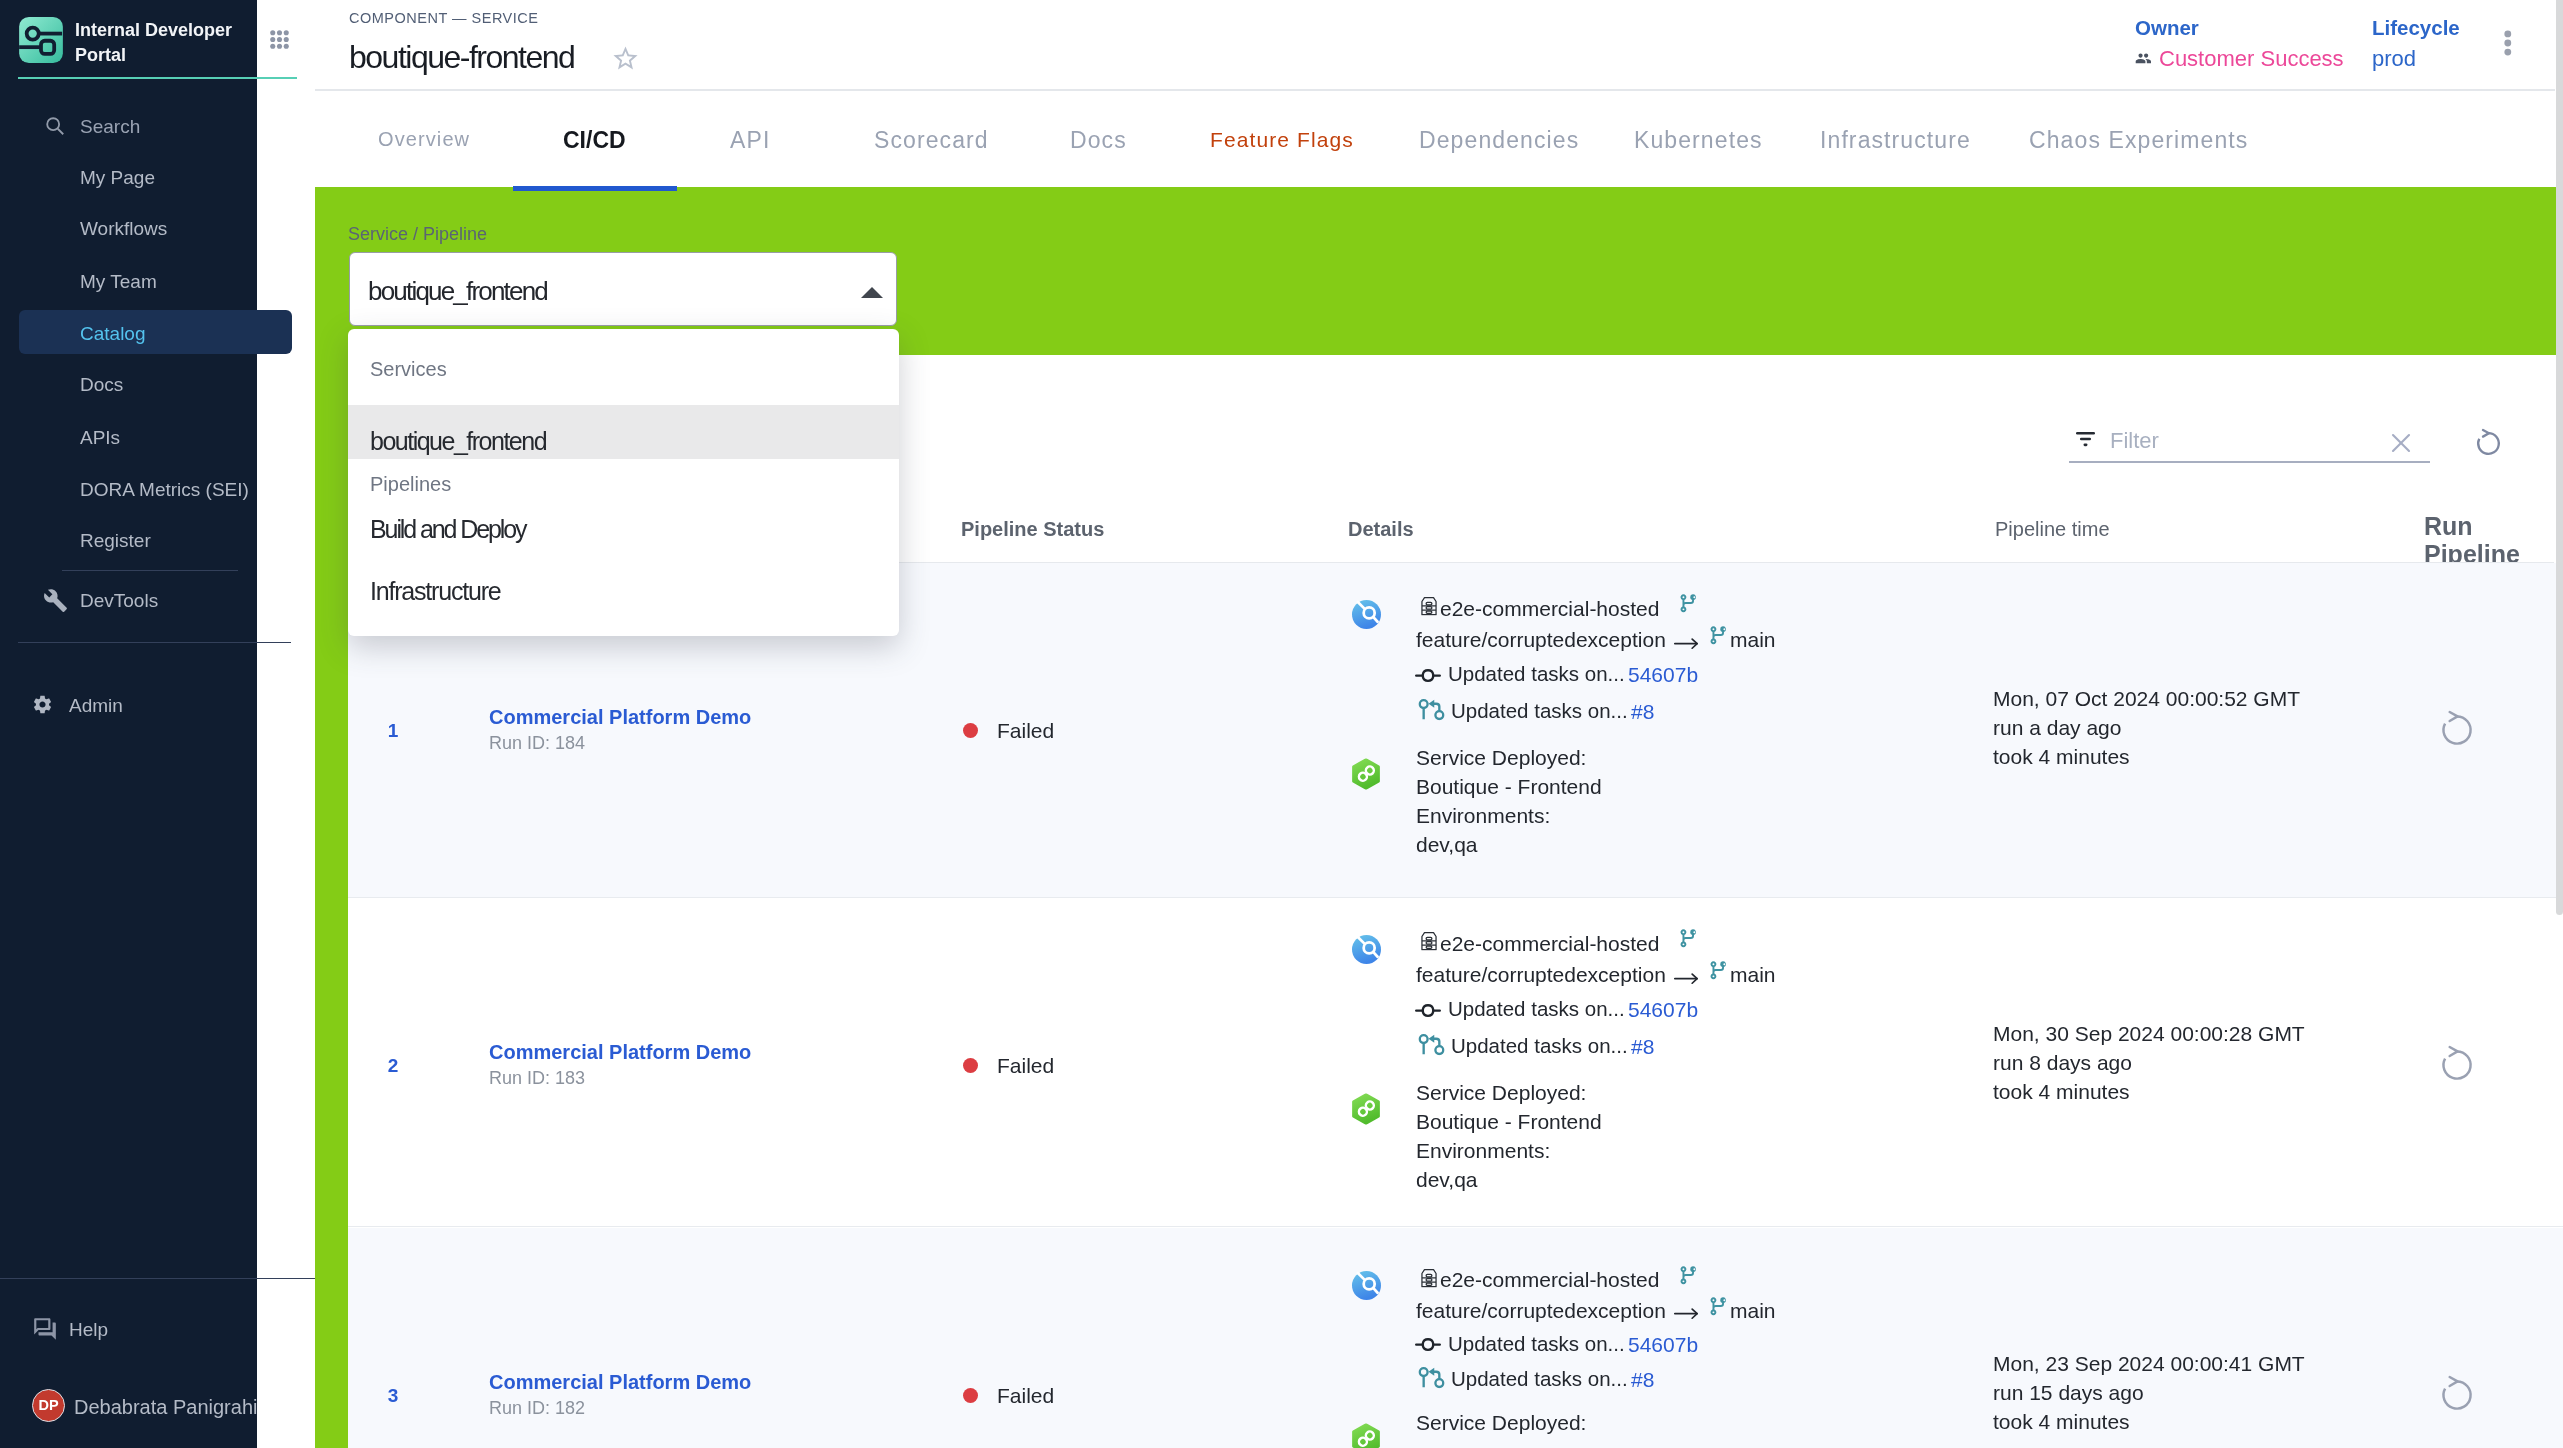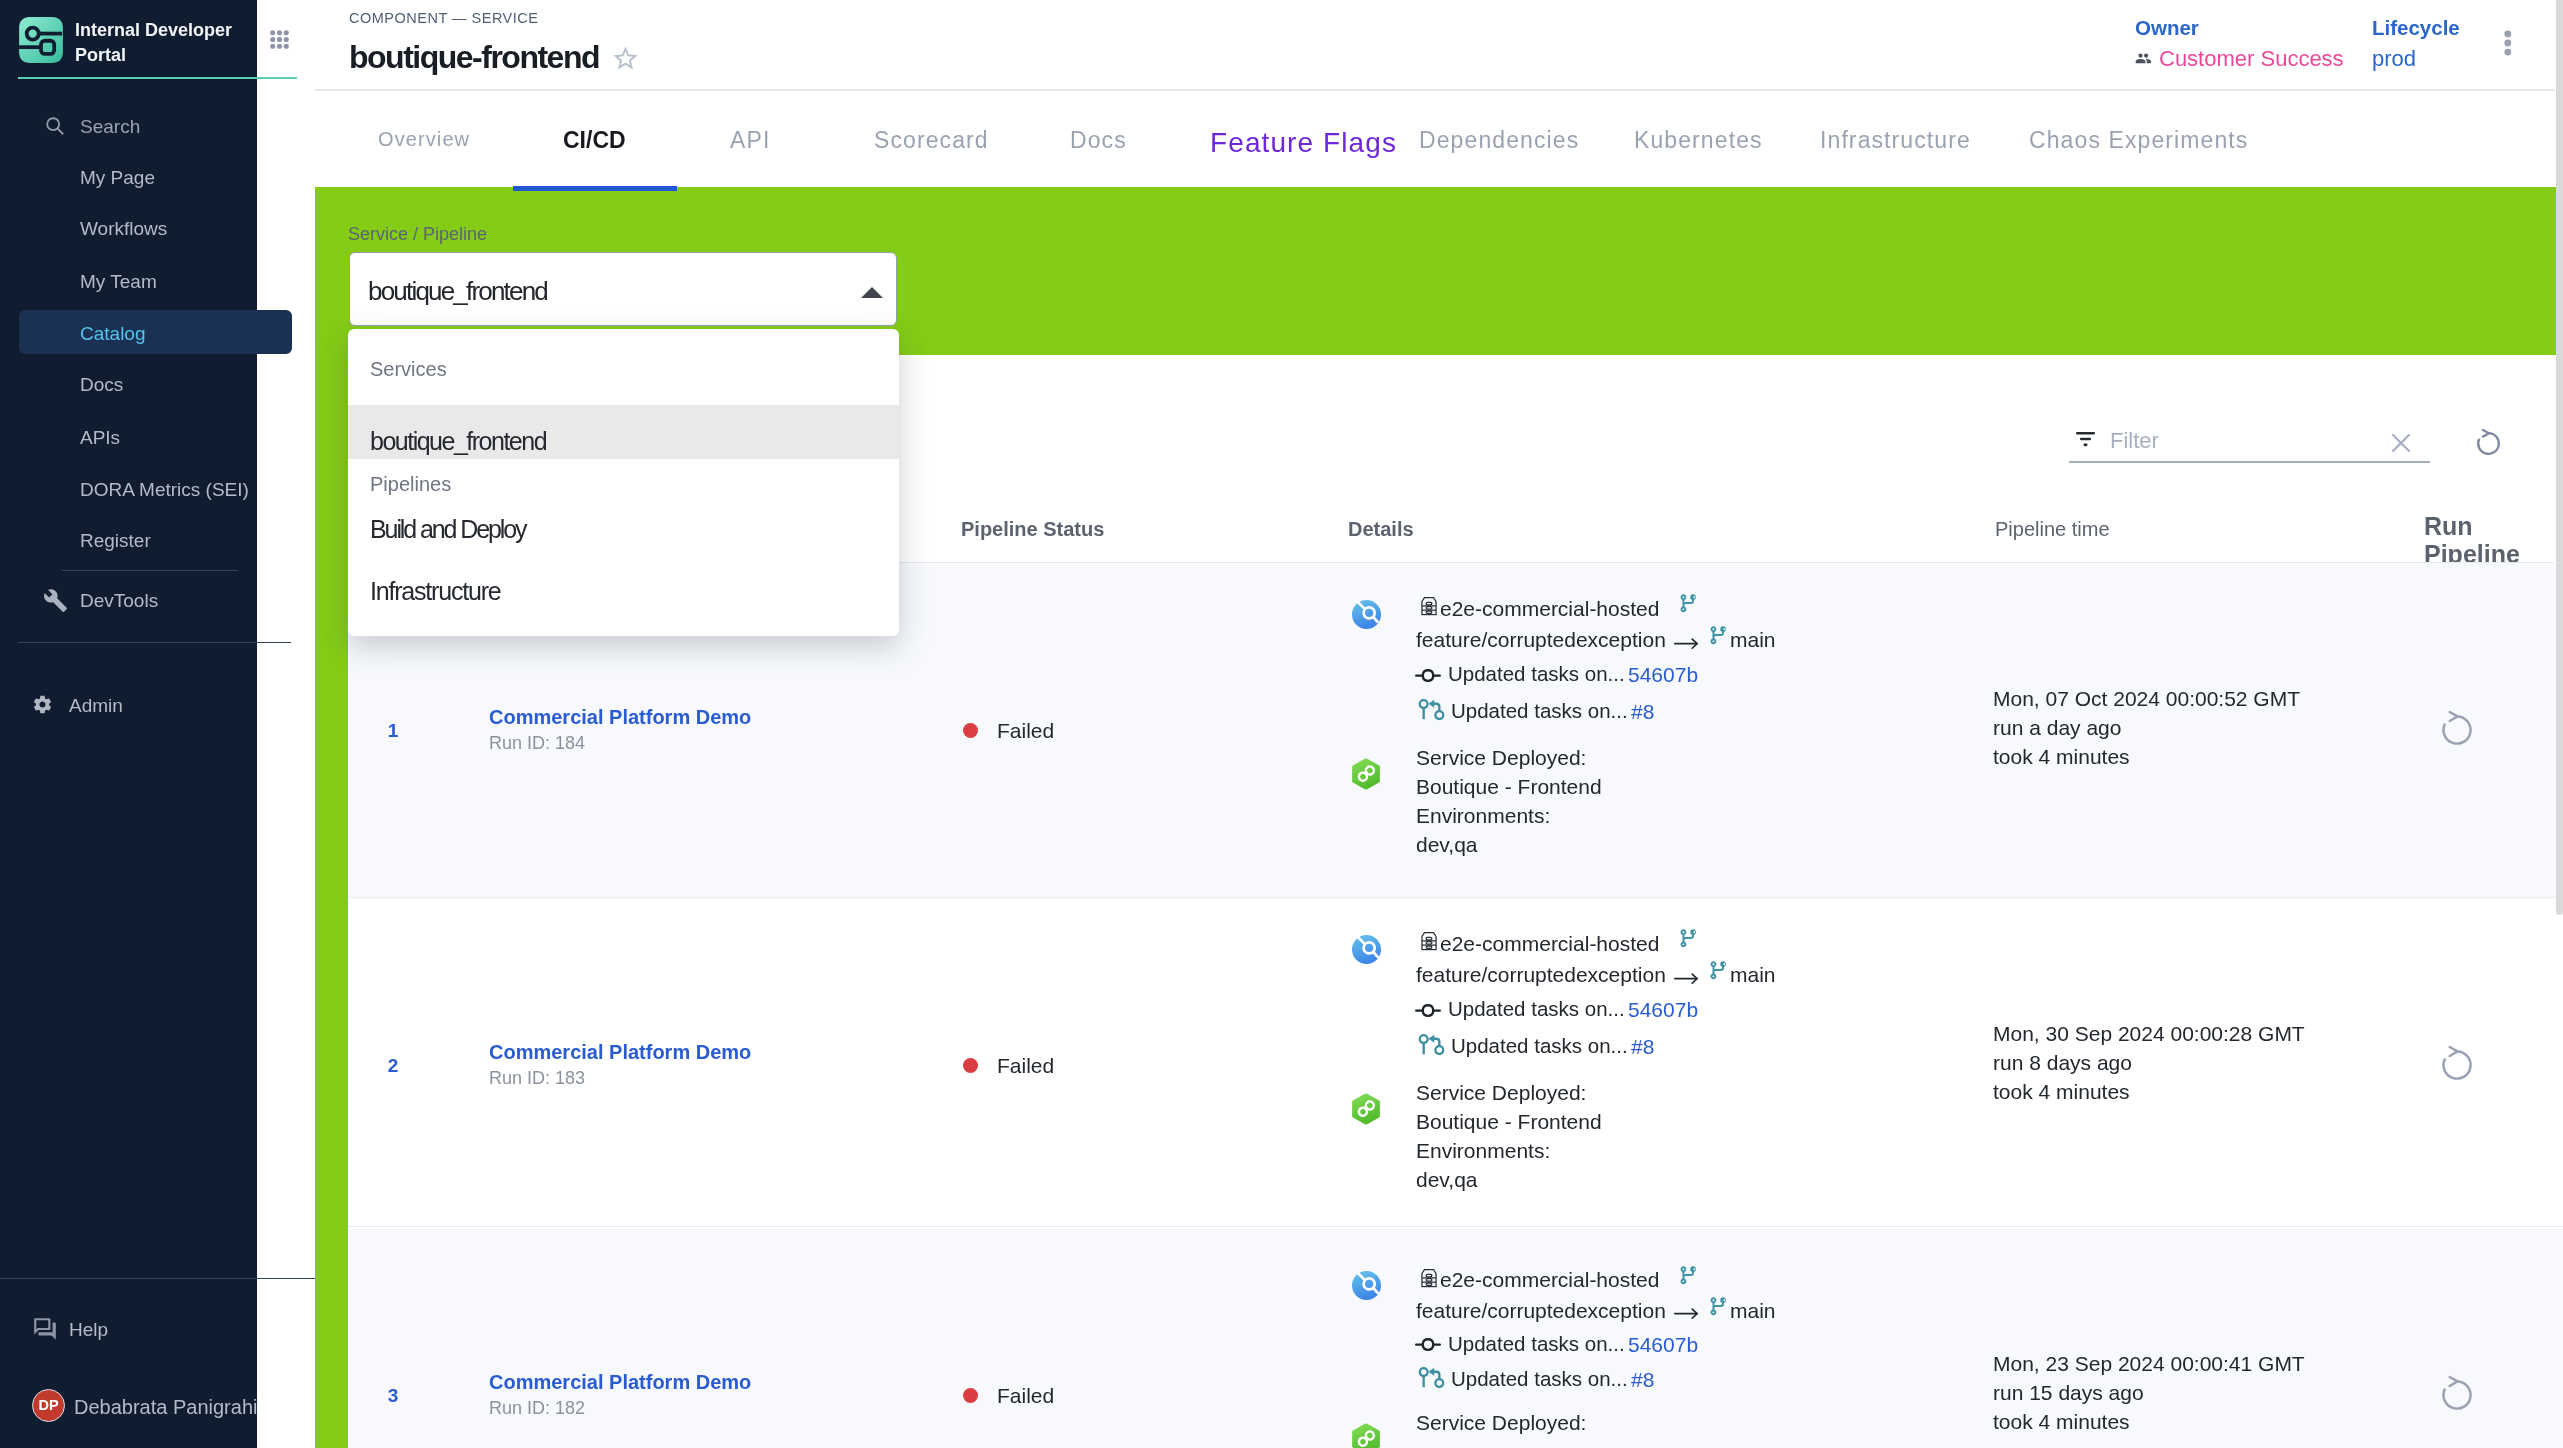--- a/index.html
+++ b/index.html
@@ -162,21 +162,21 @@
     <path d="M15 4v7H5.17L4 12.17V4h11m1-2H3c-.55 0-1 .45-1 1v14l4-4h10c.55 0 1-.45 1-1V3c0-.55-.45-1-1-1zm5 4h-2v9H6v2c0 .55.45 1 1 1h11l4 4V7c0-.55-.45-1-1-1z"></path>
     <text x="8" y="10" font-size="9" font-weight="bold" fill="#101d30" font-family="Liberation Sans">?</text>
   </svg>
   <div class="t navtxt" style="left:69px;top:1329px;transform:translateY(-50%)">Help</div>
   <div class="abs" style="left:32px;top:1389px;width:33px;height:33px;border-radius:50%;background:#c23a2e;border:1.5px solid #dde1e7;color:#fff;font-size:14.5px;font-weight:bold;text-align:center;line-height:30px">DP</div>
   <div class="t navtxt" style="left:74px;top:1407px;transform:translateY(-50%);font-size:20px">Debabrata Panigrahi</div>
 </div>
 
 <div id="header">
   <div class="t" style="left:34px;top:10.7px;font-size:14.5px;letter-spacing:0.5px;color:#515e75">COMPONENT — SERVICE</div>
-  <div class="t" style="left:34px;top:41px;font-size:32px;letter-spacing:-1.5px;font-weight:bold;color:#191d24">boutique-frontend</div>
+  <div class="t" style="left:34px;top:41px;font-size:32px;letter-spacing:-1.5px;font-weight:normal;color:#191d24">boutique-frontend</div>
   <svg class="abs" style="left:296px;top:44px" width="29" height="29" viewBox="0 0 24 24" fill="#b9c0cd">
     <path d="M22 9.24l-7.19-.62L12 2 9.19 8.63 2 9.24l5.46 4.73L5.82 21 12 17.27 18.18 21l-1.63-7.03L22 9.24zM12 15.4l-3.76 2.27 1-4.28-3.32-2.88 4.38-.38L12 6.1l1.71 4.04 4.38.38-3.32 2.88 1 4.28L12 15.4z"></path>
   </svg>
   <div class="t" style="left:1820px;top:18px;font-size:20.5px;font-weight:bold;color:#2c66c9">Owner</div>
   <svg class="abs" style="left:1820px;top:50px" width="16.7" height="16.7" viewBox="0 0 24 24" fill="#4a5260">
     <path d="M16 11c1.66 0 2.99-1.34 2.99-3S17.66 5 16 5c-1.66 0-3 1.34-3 3s1.34 3 3 3zm-8 0c1.66 0 2.99-1.34 2.99-3S9.66 5 8 5C6.34 5 5 6.34 5 8s1.34 3 3 3zm0 2c-2.33 0-7 1.17-7 3.5V19h14v-2.5c0-2.33-4.67-3.5-7-3.5zm8 0c-.29 0-.62.02-.97.05 1.16.84 1.97 1.97 1.97 3.45V19h6v-2.5c0-2.33-4.67-3.5-7-3.5z"></path>
   </svg>
   <div class="t" style="left:1844px;top:48px;font-size:22px;color:#ec4899">Customer Success</div>
   <div class="t" style="left:2057px;top:18px;font-size:20.5px;font-weight:bold;color:#2c66c9">Lifecycle</div>
   <div class="t" style="left:2057px;top:48px;font-size:22px;color:#2c66c9">prod</div>
@@ -184,21 +184,21 @@
     <circle cx="5" cy="9" r="4.5"></circle>
       <circle cx="5" cy="21" r="4.5"></circle>
       <circle cx="5" cy="33" r="4.5"></circle>
   </svg>
   <div class="abs" style="left:0;top:89px;width:2240px;height:1.5px;background:#e4e7eb"></div>
   <div class="t" style="left:63px;top:129px;font-size:20px;letter-spacing:1.1px;color:#9aa2b2">Overview</div>
   <div class="t" style="left:248px;top:129px;font-size:23px;letter-spacing:0px;font-weight:bold;color:#16191f">CI/CD</div>
   <div class="t" style="left:415px;top:129px;font-size:23px;letter-spacing:1.1px;color:#9aa2b2">API</div>
   <div class="t" style="left:559px;top:129px;font-size:23px;letter-spacing:1.1px;color:#9aa2b2">Scorecard</div>
   <div class="t" style="left:755px;top:129px;font-size:23px;letter-spacing:1.1px;color:#9aa2b2">Docs</div>
-  <div class="t" style="left:895px;top:129px;font-size:28px;letter-spacing:1.1px;color:#6d28d9">Feature Flags</div>
+  <div class="t" style="left:895px;top:129px;font-size:21px;letter-spacing:1.1px;color:#c2410c">Feature Flags</div>
   <div class="t" style="left:1104px;top:129px;font-size:23px;letter-spacing:1.1px;color:#9aa2b2">Dependencies</div>
   <div class="t" style="left:1319px;top:129px;font-size:23px;letter-spacing:1.1px;color:#9aa2b2">Kubernetes</div>
   <div class="t" style="left:1505px;top:129px;font-size:23px;letter-spacing:1.1px;color:#9aa2b2">Infrastructure</div>
   <div class="t" style="left:1714px;top:129px;font-size:23px;letter-spacing:1.1px;color:#9aa2b2">Chaos Experiments</div>
   <div class="abs" style="left:198px;top:186px;width:164px;height:4.6px;background:#2158cf;z-index:3"></div>
 </div>
 
 <div id="content">
   <div class="t" style="left:33px;top:38px;font-size:18px;color:#5a6474">Service / Pipeline</div>
   <div class="abs" style="left:34px;top:65px;width:548px;height:74px;background:#fff;border:1.5px solid #989da6;border-radius:6px"></div>

